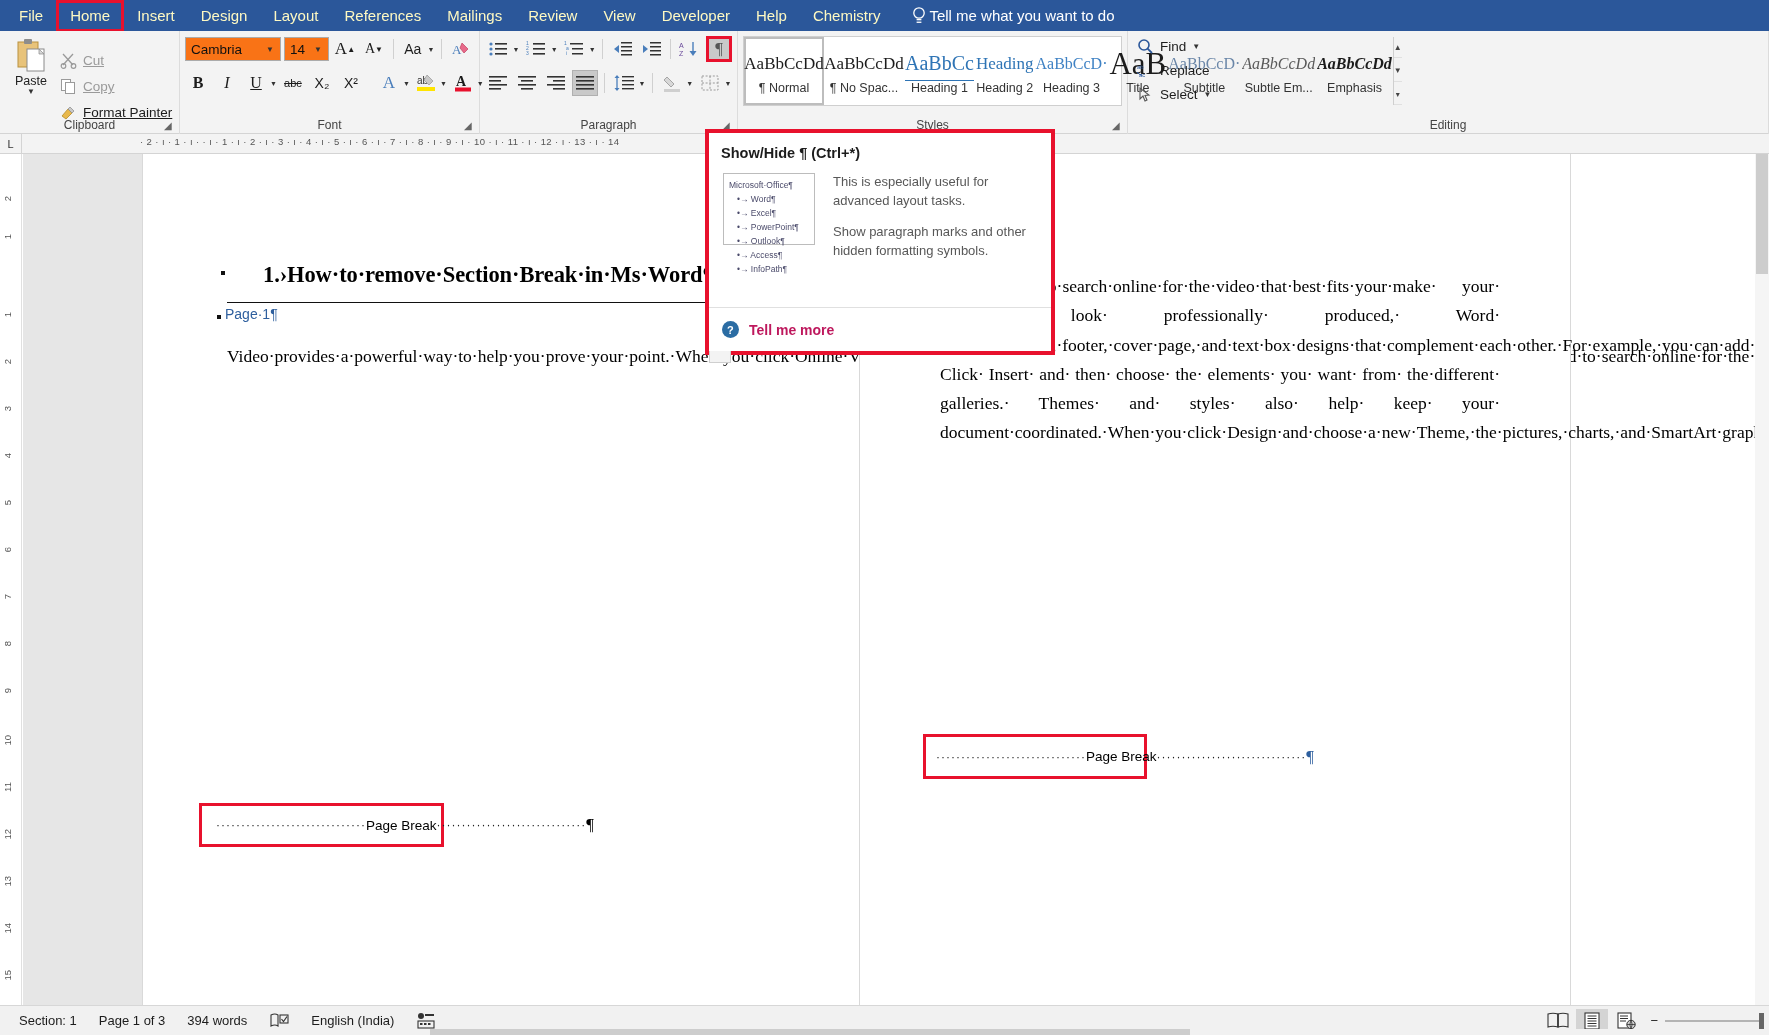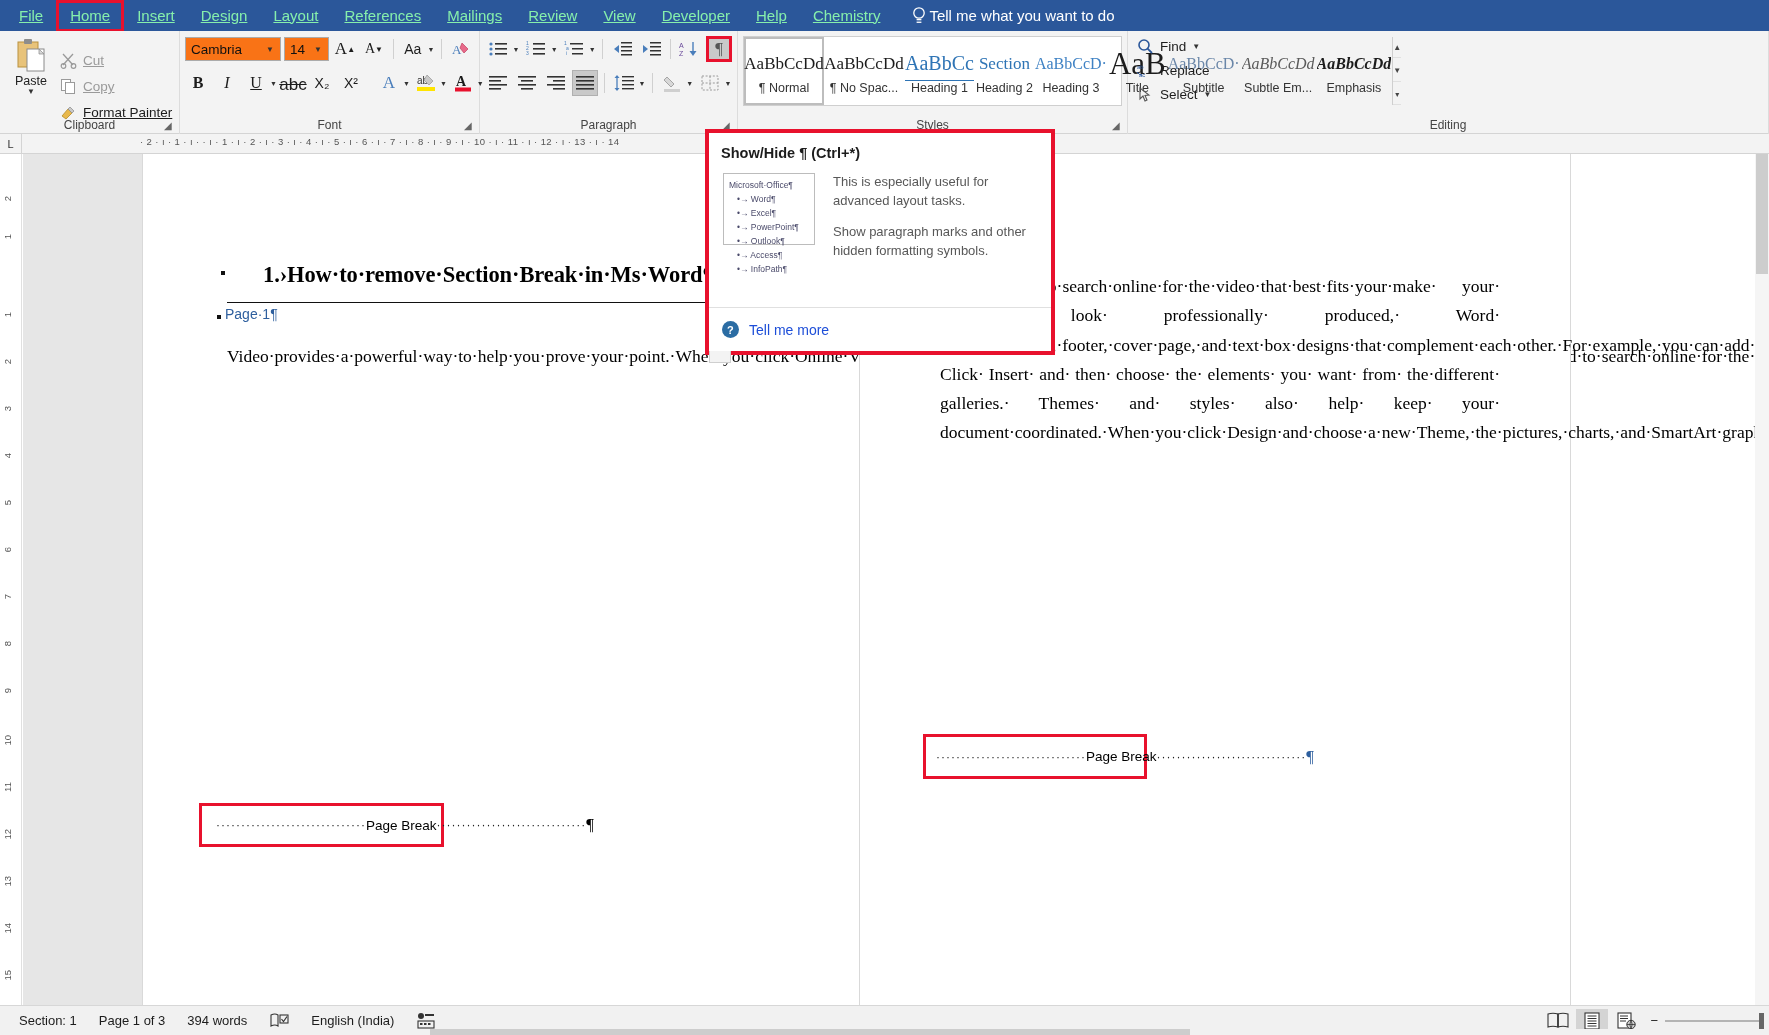--- a/index.html
+++ b/index.html
@@ -13,27 +13,26 @@
   
   .tabbar {
     height: 31px;
     background: #2b579a;
     display: flex;
     align-items: center;
     padding-left: 6px;
     position: relative;
   }
   .tab {
-    color: #86efac;
+    color: #fef9c3;
     font-size: 15px;
     padding: 5px 13px;
     white-space: nowrap;
     line-height: 20px;
     position: relative;
-    text-decoration: underline;
   }
   .tab.active-hl {
     border: 3px solid #e8112d;
     background: #2b579a;
     padding: 3px 11px;
   }
   .tellme {
     display: flex;
     align-items: center;
     gap: 2px;
@@ -115,21 +114,21 @@
     border: 1px solid transparent;
     background: transparent;
   }
   .btn.pressed { background: #c9c9c9; border: 1px solid #b0b0b0; }
   .btn.hl { border: 3px solid #e8112d; }
   .sep { width: 1px; height: 20px; background: #d0d0d0; margin: 0 3px; }
   .drop-ar { font-size: 7px; color: #333; margin-left: -2px; width:10px; display:flex;align-items:center;justify-content:center;height:26px;}
   .bold { font-weight: bold; font-family: "Liberation Serif", serif; font-size: 16px;}
   .ital { font-style: italic; font-family: "Liberation Serif", serif; font-size: 16px;}
   .undl { text-decoration: underline; font-family: "Liberation Serif", serif; font-size: 16px;}
-  .strk { text-decoration: line-through; font-size: 17px; align-items: flex-end;}
+  .strk { text-decoration: line-through; font-size: 11px;}
 
   
   .g-para { width: 258px; }
 
   
   .g-styles { width: 390px; }
   .style-gallery {
     display: flex;
     border: 1px solid #cfcfcf;
     background: #fff;
@@ -307,21 +306,21 @@
   .tt-prev .ind { padding-left: 8px; }
   .tt-desc { font-size: 13px; color: #585858; line-height: 18.5px; width: 200px; }
   .tt-desc p + p { margin-top: 13px; }
   .tt-foot {
     position: absolute; left: 0; right: 0; bottom: 0;
     height: 44px;
     border-top: 1px solid #e0e0e0;
     display: flex; align-items: center; gap: 9px;
     padding-left: 12px;
   }
-  .tt-foot-label { font-size: 14px; font-weight: normal; color: #1d4ed8; }
+  .tt-foot-label { font-size: 14px; font-weight: bold; color: #be185d; }
   .tt-tail {
     position:absolute; left: 0; bottom: -12px;
     width: 22px; height: 12px; background:#f3f3f3; border:1px solid #cfcfcf;
     border-top:none;
   }
 
   
   .statusbar {
     height: 30px;
     background: #f1f1f1;
@@ -639,21 +638,21 @@
       </div>
       <div class="style-item">
         <div class="style-prev">AaBbCcDd</div>
         <div class="style-name">¶ No Spac...</div>
       </div>
       <div class="style-item">
         <div class="style-prev" style="color:#2e74b5;font-size:20px;border-bottom:1.5px solid #2e74b5;">AaBbCс</div>
         <div class="style-name">Heading 1</div>
       </div>
       <div class="style-item">
-        <div class="style-prev" style="color:#2e74b5;font-size:17px;">Section</div>
+        <div class="style-prev" style="color:#2e74b5;font-size:17px;">Heading</div>
         <div class="style-name">Heading 2</div>
       </div>
       <div class="style-item">
         <div class="style-prev" style="color:#3f82c4;font-size:16px;">AaBbCcD·</div>
         <div class="style-name">Heading 3</div>
       </div>
       <div class="style-item">
         <div class="style-prev" style="font-size:31px;">AaB</div>
         <div class="style-name">Title</div>
       </div>

